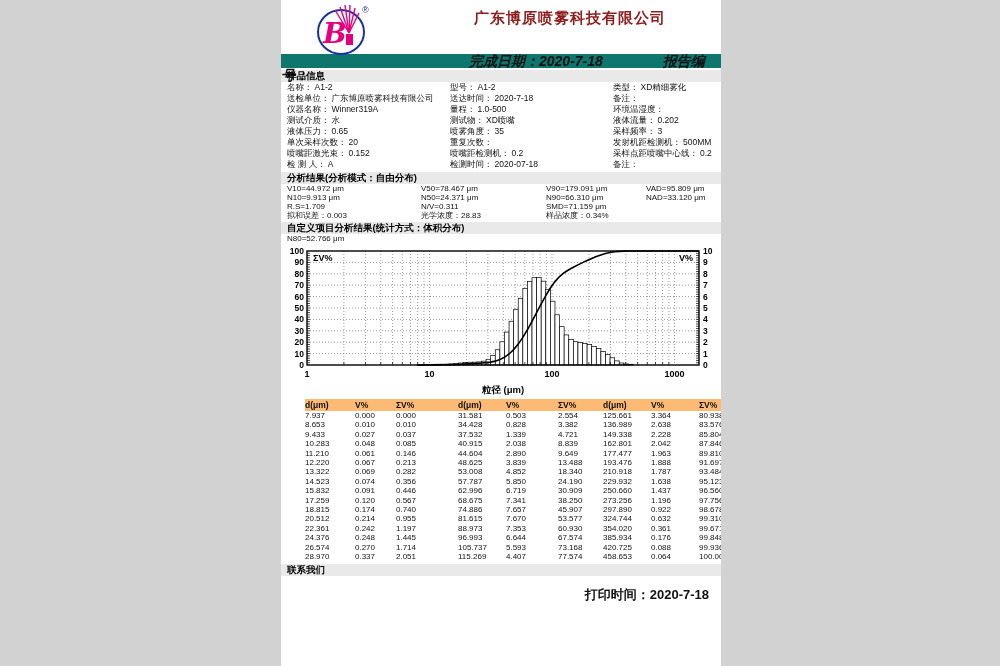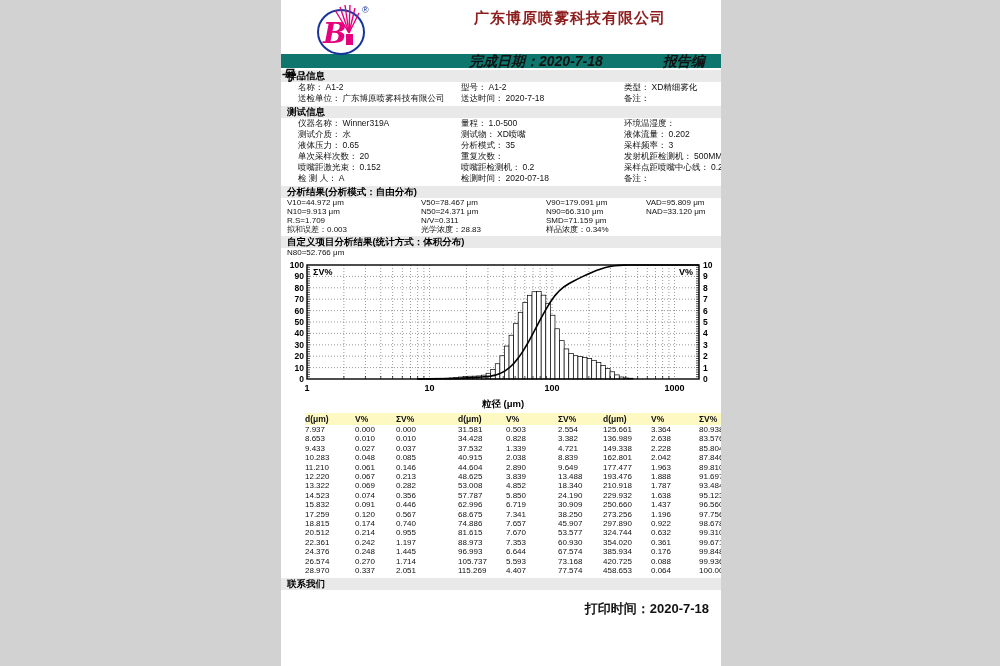--- a/index.html
+++ b/index.html
@@ -12,21 +12,21 @@
   .company{position:absolute;left:160px;top:9px;width:258px;text-align:center;
            font-size:15px;font-weight:bold;color:#8e1d1d;letter-spacing:1px;}
   .meta-row{height:14px;line-height:14px;background:#0f766e;font-size:14px;font-weight:bold;color:#111;font-style:italic;}
   .meta-row .m1{margin-left:188px;}
   .meta-row .m2{margin-left:56px;}
   
   .band{background:#e9e9e9;font-weight:bold;font-size:9.5px;line-height:12px;height:12px;
         padding-left:6px;margin-top:2px;color:#000;}
   
   .grid3,.grid4,.grid2{display:grid;padding-left:6px;font-size:8.5px;color:#111;}
-  .grid3{grid-template-columns:163px 163px auto;margin-left:11px;}
+  .grid3{grid-template-columns:163px 163px auto;}
   .grid3 .cell{line-height:11px;height:11px;white-space:nowrap;}
   .grid4{grid-template-columns:134px 125px 100px auto;}
   .grid4 .cell{line-height:9px;height:9px;white-space:nowrap;font-size:8px;}
   .grid2{grid-template-columns:240px auto;}
   .grid2 .cell{line-height:11px;height:11px;white-space:nowrap;}
   .lbl{color:#111;}
   .val{color:#111;margin-left:2px;}
   .vline{font-size:8px;line-height:9px;height:9px;padding-left:6px;color:#111;white-space:nowrap;}
   .note{font-size:8.5px;line-height:10px;height:10px;}
   
@@ -37,21 +37,21 @@
   #chart .frame{fill:none;stroke:#000;stroke-width:1.4;}
   #chart .tick{stroke:#000;stroke-width:0.7;}
   #chart text{font-family:"Liberation Sans","DejaVu Sans",sans-serif;fill:#000;}
   #chart .axis{font-size:8.5px;font-weight:bold;}
   #chart .xtick{font-size:9px;font-weight:bold;}
   #chart .clabel{font-size:9px;font-weight:bold;}
   #chart .xlabel{font-size:9.5px;font-weight:bold;}
   
   #dtable{display:grid;grid-template-columns:50px 41px 62px 48px 52px 45px 48px 48px auto;
           padding-left:24px;margin-top:2px;font-size:8px;color:#111;}
-  #dtable .th{background:#fef9c3;font-weight:bold;font-size:8.5px;line-height:12px;height:12px;}
+  #dtable .th{background:#fdba74;font-weight:bold;font-size:8.5px;line-height:12px;height:12px;}
   #dtable .td{line-height:9.4px;white-space:nowrap;}
   
   .print-row{margin-top:10px;text-align:right;padding-right:12px;font-size:13px;font-weight:bold;color:#111;}
 </style>
 </head>
 <body>
 
 <div id="canvas">
   <div id="page">
 
@@ -81,30 +81,29 @@
     <div class="band">样品信息</div>
     <div class="grid3">
         <div class="cell"><span class="lbl">名称：</span><span class="val">A1-2</span></div>
         <div class="cell"><span class="lbl">型号：</span><span class="val">A1-2</span></div>
         <div class="cell"><span class="lbl">类型：</span><span class="val">XD精细雾化</span></div>
         <div class="cell"><span class="lbl">送检单位：</span><span class="val">广东博原喷雾科技有限公司</span></div>
         <div class="cell"><span class="lbl">送达时间：</span><span class="val">2020-7-18</span></div>
         <div class="cell"><span class="lbl">备注：</span><span class="val"></span></div>
       </div>
 
-    <div class="band">测试信息</div>
     <div class="grid3">
         <div class="cell"><span class="lbl">仪器名称：</span><span class="val">Winner319A</span></div>
         <div class="cell"><span class="lbl">量程：</span><span class="val">1.0-500</span></div>
         <div class="cell"><span class="lbl">环境温湿度：</span><span class="val"></span></div>
         <div class="cell"><span class="lbl">测试介质：</span><span class="val">水</span></div>
         <div class="cell"><span class="lbl">测试物：</span><span class="val">XD喷嘴</span></div>
         <div class="cell"><span class="lbl">液体流量：</span><span class="val">0.202</span></div>
         <div class="cell"><span class="lbl">液体压力：</span><span class="val">0.65</span></div>
-        <div class="cell"><span class="lbl">分析模式：</span><span class="val">35</span></div>
+        <div class="cell"><span class="lbl">喷雾角度：</span><span class="val">35</span></div>
         <div class="cell"><span class="lbl">采样频率：</span><span class="val">3</span></div>
         <div class="cell"><span class="lbl">单次采样次数：</span><span class="val">20</span></div>
         <div class="cell"><span class="lbl">重复次数：</span><span class="val"></span></div>
         <div class="cell"><span class="lbl">发射机距检测机：</span><span class="val">500MM</span></div>
         <div class="cell"><span class="lbl">喷嘴距激光束：</span><span class="val">0.152</span></div>
         <div class="cell"><span class="lbl">喷嘴距检测机：</span><span class="val">0.2</span></div>
         <div class="cell"><span class="lbl">采样点距喷嘴中心线：</span><span class="val">0.2</span></div>
         <div class="cell"><span class="lbl">检 测 人：</span><span class="val">A</span></div>
         <div class="cell"><span class="lbl">检测时间：</span><span class="val">2020-07-18</span></div>
         <div class="cell"><span class="lbl">备注：</span><span class="val"></span></div>

